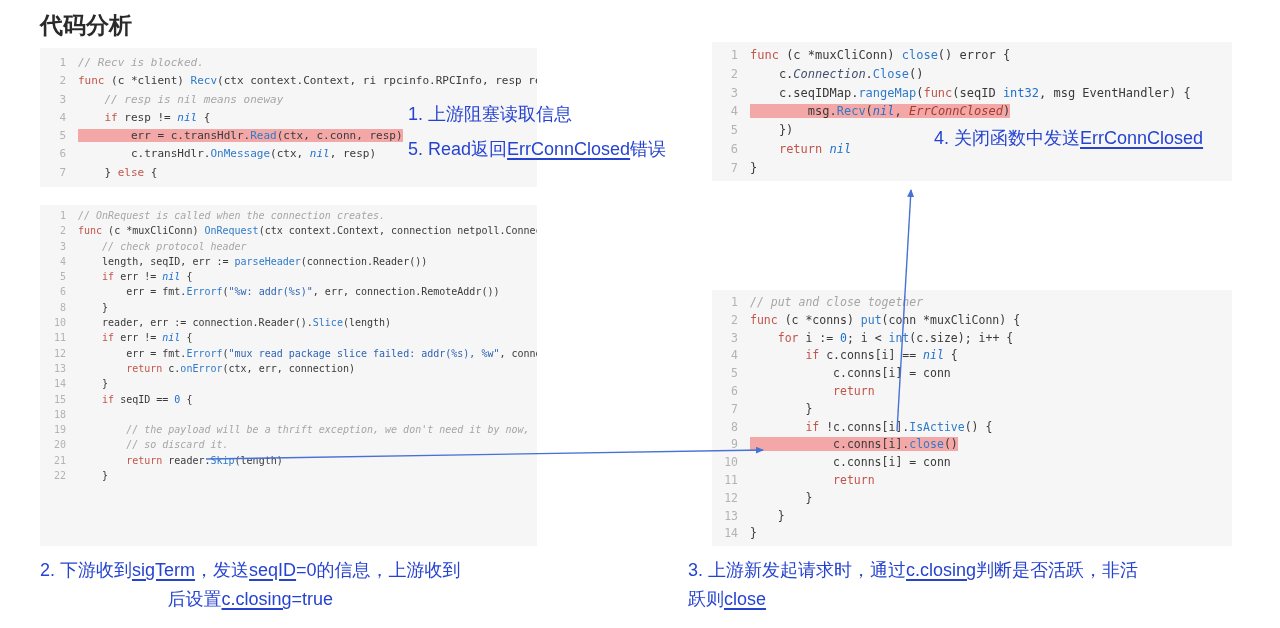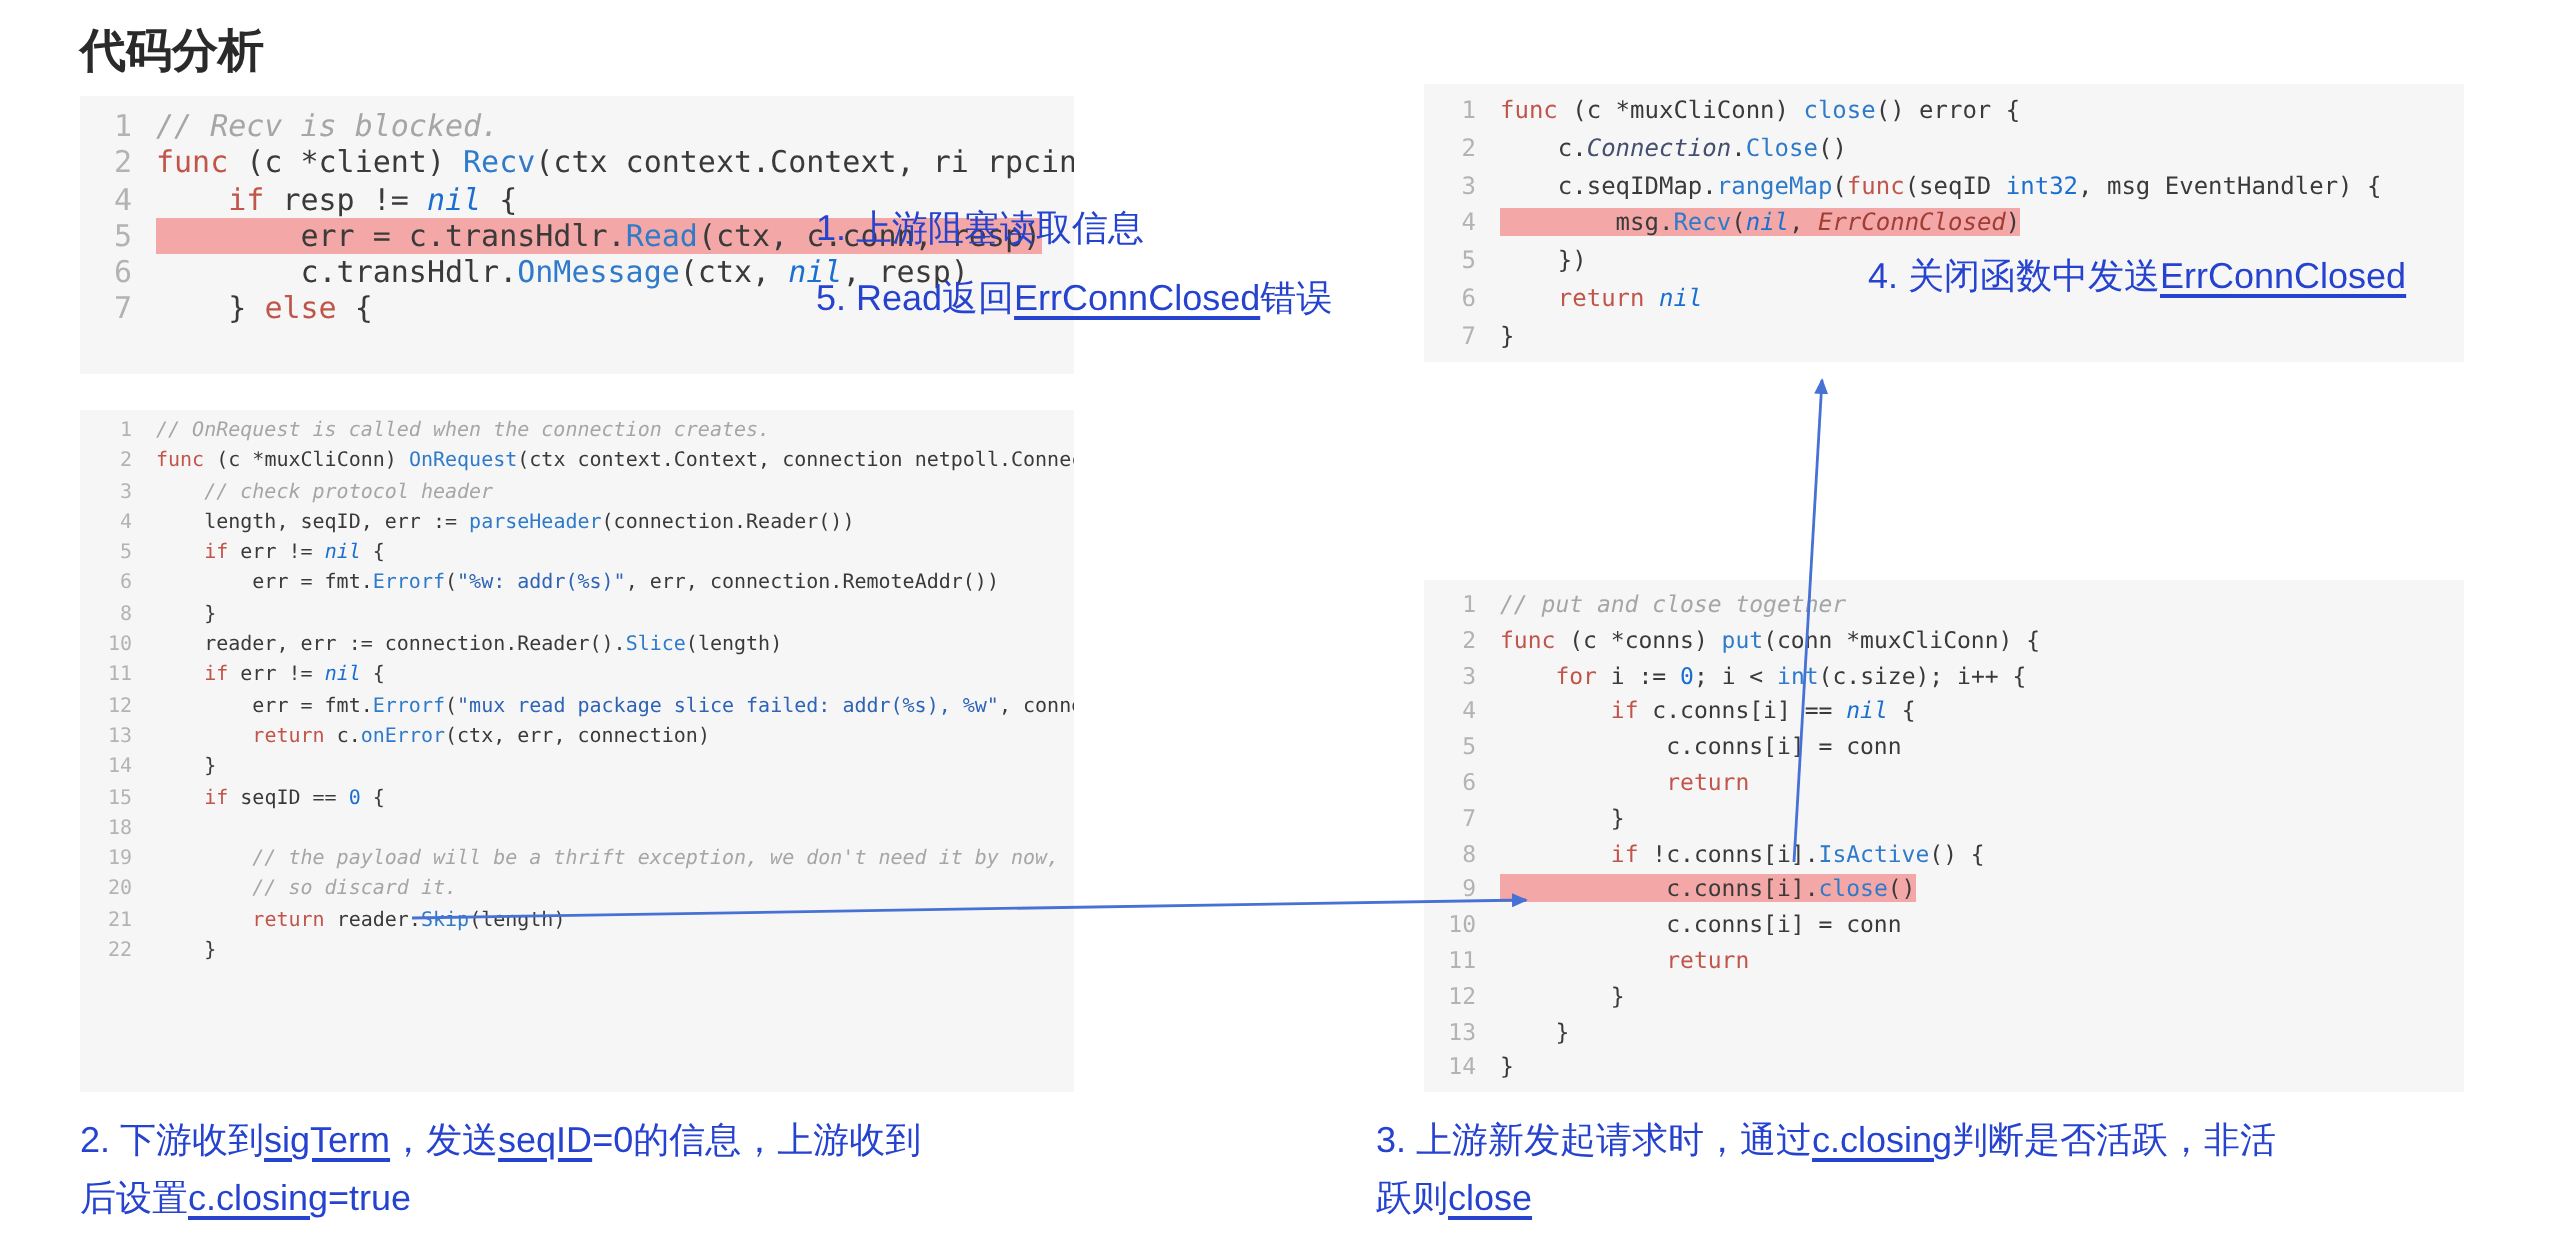--- a/index.html
+++ b/index.html
@@ -10,21 +10,21 @@
   }
   .title {
     position:absolute; left:40px; top:10px;
     font-size:23px; font-weight:bold; color:#2a2a2a;
   }
   .code-block {
     position:absolute; background:var(--code_bg,#f6f6f7);
     font-family:"DejaVu Sans Mono", monospace; color:#3a3a3a;
     overflow:hidden;
   }
-  #block-recv      { left:40px;  top:48px;  width:497px; height:139px; font-size:15px;   line-height:18.3px; padding:6px 0; }
+  #block-recv      { left:40px;  top:48px;  width:497px; height:139px; font-size:11px;   line-height:18.3px; padding:6px 0; }
   #block-close     { left:712px; top:42px;  width:520px; height:139px; font-size:12px;   line-height:18.8px; padding:4px 0; }
   #block-onrequest { left:40px;  top:205px; width:497px; height:341px; font-size:10px;   line-height:15.3px; padding:3px 0; }
   #block-put       { left:712px; top:290px; width:520px; height:256px; font-size:11.5px; line-height:17.8px; padding:4px 0; }
   .code-line { white-space:pre; }
   .ln { display:inline-block; width:26px; text-align:right; color:#b3b3b3; margin-right:12px; }
   .hl { background:var(--highlight_pink,#f4a7a7); }
   .tp { color:#3a3a3a; }
   .tk { color:#c2554a;text-align:right; }
   .tc { color:#a6a6a6; font-style:italic; }
   .ts { color:#2e64b5; }
@@ -39,34 +39,35 @@
     font-size:18px; line-height:29px; white-space:nowrap;
   }
   .annotation .u {
     text-decoration:underline;
     text-decoration-thickness:1.5px;
     text-underline-offset:3px;
   }
   #ann-1 { left:408px; top:100px; }
   #ann-5 { left:408px; top:135px; }
   #ann-4 { left:934px; top:124px; }
-  #ann-2 { left:40px;  top:556px; }
+  #ann-2 { left:40px;  top:556px;text-align:center; }
   #ann-3 { left:688px; top:556px; }
   #arrows { position:absolute; left:0; top:0; z-index:4; pointer-events:none; }
   #arrows line { stroke:var(--arrow_blue,#4671d5); stroke-width:1.4; }
   #arrows marker path { fill:var(--arrow_blue,#4671d5); }
 </style>
 </head>
 <body>
 
 <h1 class="title">代码分析</h1>
 
 <div id="block-recv" class="code-block">
     <div class="code-line"><span class="ln">1</span><span class="lc"><span class="tc">// Recv is blocked.</span></span></div>
     <div class="code-line"><span class="ln">2</span><span class="lc"><span class="tk">func</span><span class="tp"> (c *client) </span><span class="tf">Recv</span><span class="tp">(ctx context.Context, ri rpcinfo.RPCInfo, resp re</span></span></div>
+    <div class="code-line"><span class="ln">3</span><span class="lc"><span class="tc">    // resp is nil means oneway</span></span></div>
     <div class="code-line"><span class="ln">4</span><span class="lc"><span class="tp">    </span><span class="tk">if</span><span class="tp"> resp != </span><span class="tl">nil</span><span class="tp"> {</span></span></div>
     <div class="code-line"><span class="ln">5</span><span class="hl"><span class="tp">        err = c.transHdlr.</span><span class="tf">Read</span><span class="tp">(ctx, c.conn, resp)</span></span></div>
     <div class="code-line"><span class="ln">6</span><span class="lc"><span class="tp">        c.transHdlr.</span><span class="tf">OnMessage</span><span class="tp">(ctx, </span><span class="tl">nil</span><span class="tp">, resp)</span></span></div>
     <div class="code-line"><span class="ln">7</span><span class="lc"><span class="tp">    } </span><span class="tk">else</span><span class="tp"> {</span></span></div>
   </div>
 <div id="block-close" class="code-block">
     <div class="code-line"><span class="ln">1</span><span class="lc"><span class="tk">func</span><span class="tp"> (c *muxCliConn) </span><span class="tf">close</span><span class="tp">() error {</span></span></div>
     <div class="code-line"><span class="ln">2</span><span class="lc"><span class="tp">    c.</span><span class="ti">Connection</span><span class="tp">.</span><span class="tf">Close</span><span class="tp">()</span></span></div>
     <div class="code-line"><span class="ln">3</span><span class="lc"><span class="tp">    c.seqIDMap.</span><span class="tf">rangeMap</span><span class="tp">(</span><span class="tk">func</span><span class="tp">(seqID </span><span class="tn">int32</span><span class="tp">, msg EventHandler) {</span></span></div>
     <div class="code-line"><span class="ln">4</span><span class="hl"><span class="tp">        msg.</span><span class="tf">Recv</span><span class="tp">(</span><span class="tl">nil</span><span class="tp">, </span><span class="te">ErrConnClosed</span><span class="tp">)</span></span></div>

